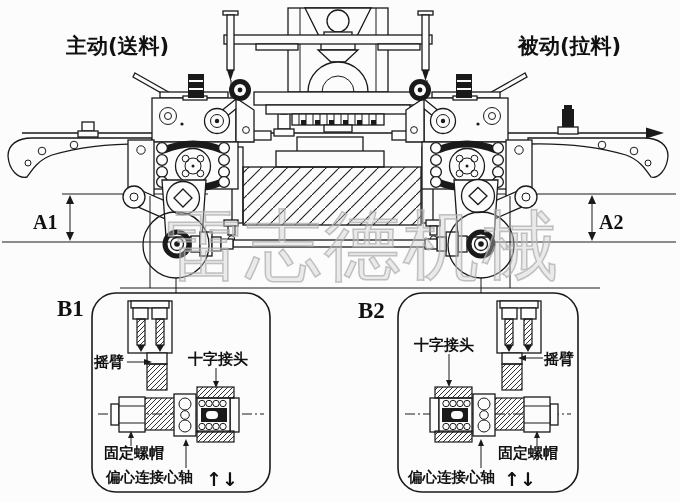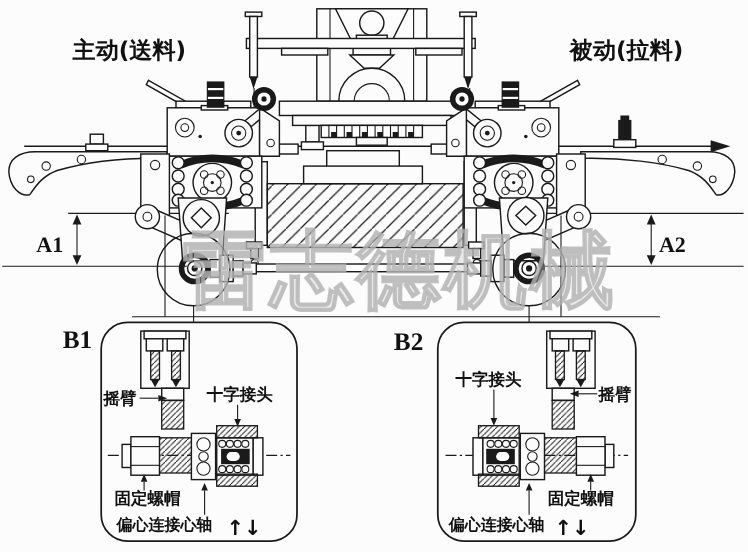--- a/index.html
+++ b/index.html
@@ -15,21 +15,21 @@
   .hs {fill:url(#hatchSm);stroke:#1a1a1a;stroke-width:1.2;}
   .cl {stroke:#1a1a1a;stroke-width:1;stroke-dasharray:10 3 2 3;fill:none;}
   text{fill:#111;}
   .cn {font:bold 15px "DejaVu Sans",sans-serif;}
   .cn2{font:bold 14.5px "DejaVu Sans",sans-serif;}
   .dim{font:bold 20px "Liberation Serif",serif;}
   .bid{font:bold 23px "Liberation Serif",serif;}
   .big{font:bold 21px "DejaVu Sans",sans-serif;}
   .ud {font:bold 19px "DejaVu Sans",sans-serif;}
   #watermark{position:absolute;left:166px;top:194px;width:410px;height:110px;
-     font-size:76px;font-weight:bold;line-height:104px;letter-spacing:3px;
+     font-size:76px;font-weight:normal;line-height:104px;letter-spacing:3px;
      color:rgba(205,205,205,0.38);-webkit-text-stroke:1.5px rgba(175,175,175,0.75);
      pointer-events:none;white-space:nowrap;}
 </style>
 </head>
 <body>
 
 <div id="stage">
 <svg width="680" height="502" viewBox="0 0 680 502">
   <defs>
     <pattern id="hatchBig" patternUnits="userSpaceOnUse" width="13" height="13">

